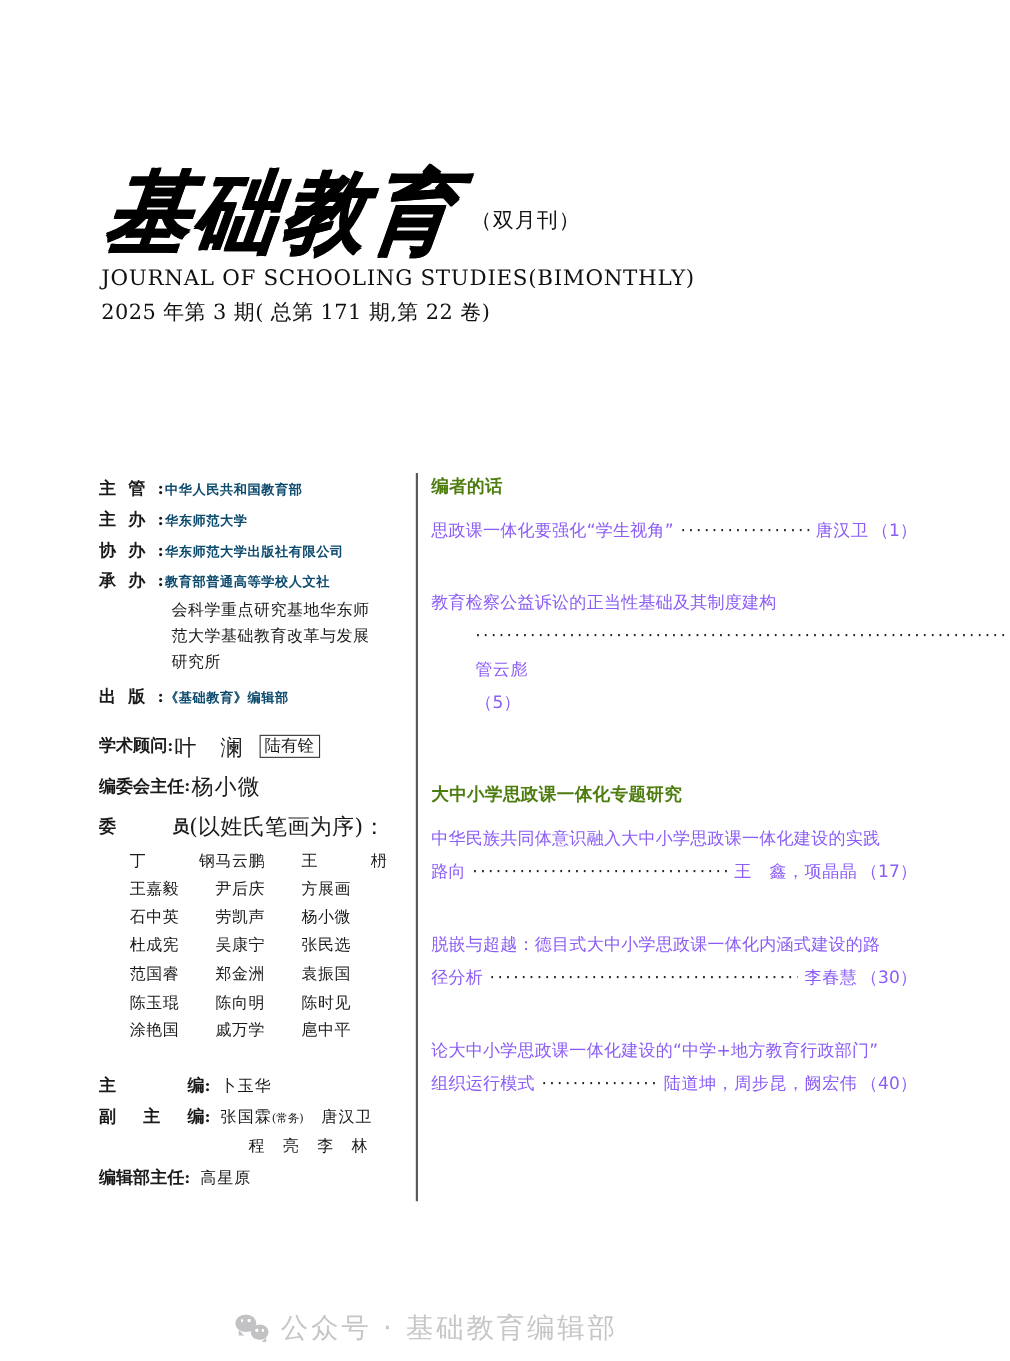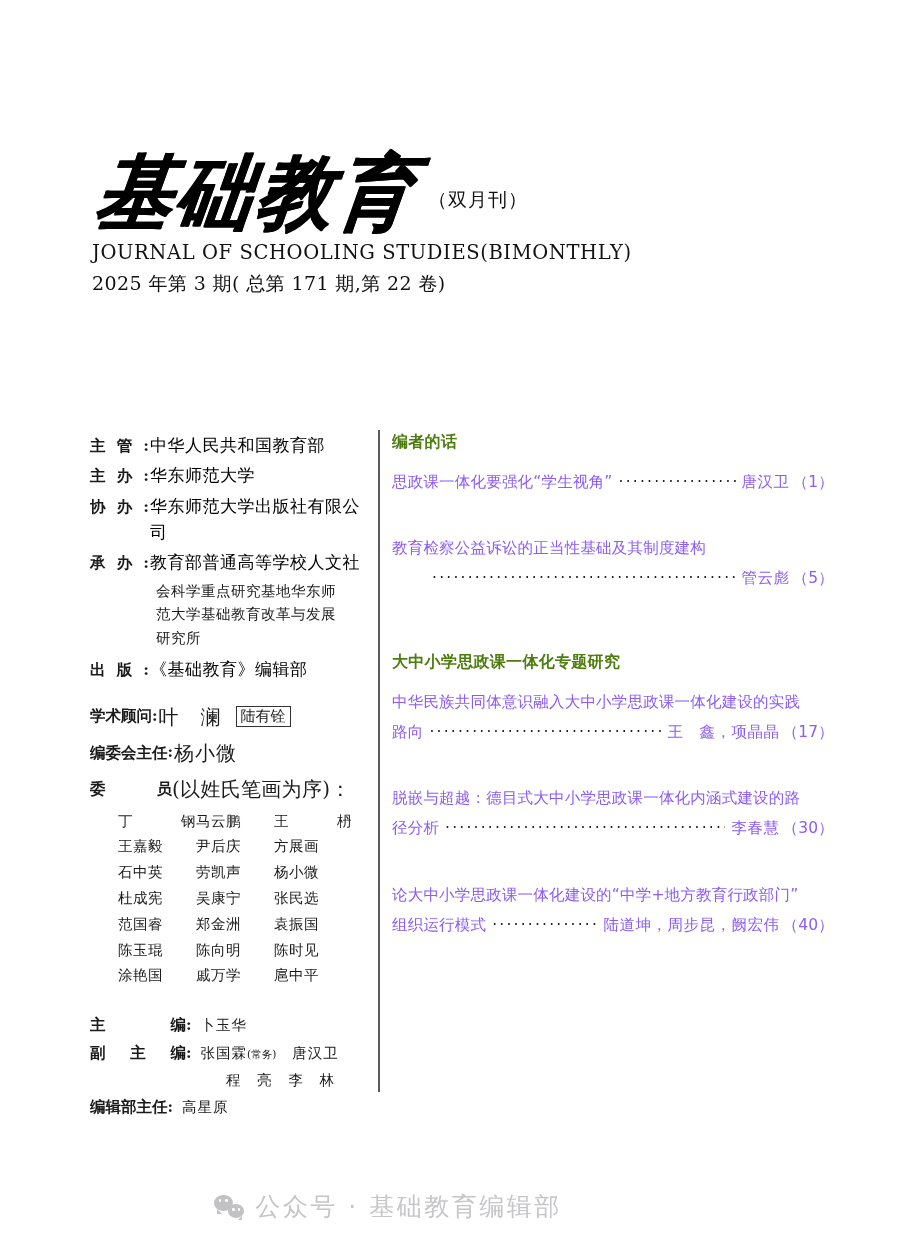--- a/index.html
+++ b/index.html
@@ -96,23 +96,24 @@
     font-weight: 700;
     font-size: 15.5px;
     white-space: nowrap;
     width: 60px;
     display: inline-flex;
     justify-content: space-between;
     flex: none;
   }
   .info-colon { font-weight: 700; margin-right: 1px; }
   .info-val {
-    font-size: 17px;
+    font-size: 12px;
     letter-spacing: 0.5px;
-    color: #000000;
+    color: #0c4a6e;
+    font-weight: bold;
   }
   .info-cont {
     margin-left: 66px;
     font-size: 14.5px;
     letter-spacing: 0.5px;
     line-height: 1.62;
   }
 
   .board-block { margin-top: 17px; }
   .board-row {
@@ -523,21 +524,21 @@
       <span class="toc-leader"></span>
       <span class="toc-authors">唐汉卫</span>
       <span class="toc-page">（1）</span>
     </span>
   </div>
 
   <div class="sp-block"></div>
 
   <div class="toc-entry">
     <span class="toc-line">教育检察公益诉讼的正当性基础及其制度建构</span>
-    <span class="toc-tail" style="padding-left:34px;">
+    <span class="toc-tail" style="padding-left:34px;flex-direction:column;">
       <span class="toc-leader"></span>
       <span class="toc-authors">管云彪</span>
       <span class="toc-page">（5）</span>
     </span>
   </div>
 
   <div class="sp-block" style="height:44px;"></div>
 
   <div class="toc-section-title">大中小学思政课一体化专题研究</div>
 

